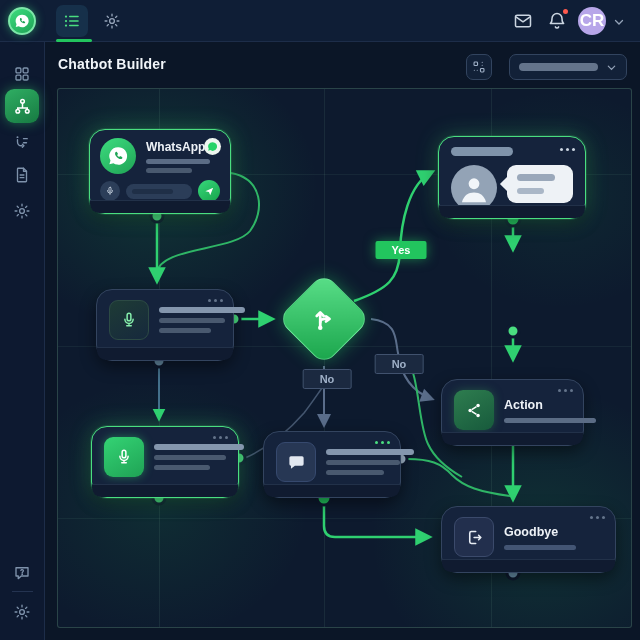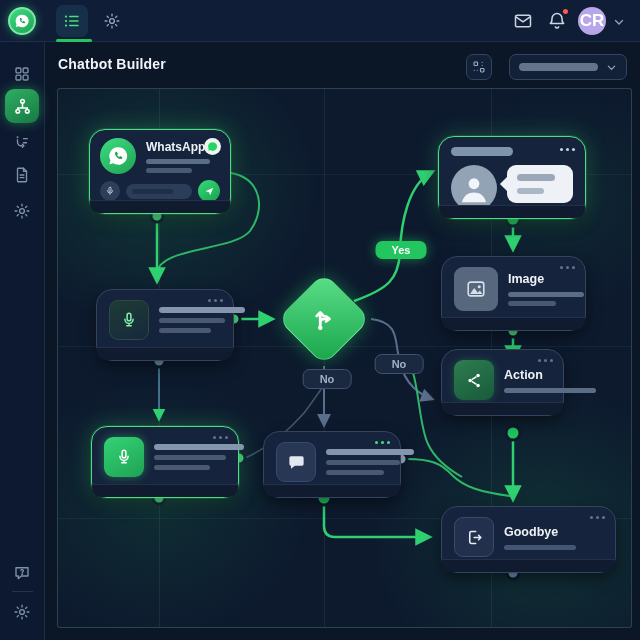--- a/index.html
+++ b/index.html
@@ -67,21 +67,21 @@
   .bars { display:flex; flex-direction:column; gap:5px; flex:1; }
   .bar { height:5px; border-radius:3px; background:#49596f; }
   .bar.lt { background:#8496ad; height:6px; }
   .bar.md { background:#5b6c85; }
   .ntitle { color:#eef2f7; font-size:12.5px; font-weight:700; margin-bottom:6px; }
   .dots { position:absolute; top:9px; right:10px; display:flex; gap:3px; cursor:pointer; }
   .dots i { width:3px; height:3px; border-radius:50%; background:#64748b; display:block; }
   .dots.grn i { background:#4ade80; }
 
   .pill { position:absolute; z-index:3; transform:translate(-50%,-50%); font-size:11px;
-    font-weight:700; padding:3px 16px; border-radius:7px;text-align:right; }
+    font-weight:700; padding:3px 16px; border-radius:2px;text-align:right; }
   .pill.yes { background:#22c55e; color:#fff; box-shadow:0 0 12px rgba(34,197,94,.55); }
   .pill.no { background:#1b2940; color:#9fb0c7; border:1.5px solid #41526e; }
 
   #diamond { position:absolute; z-index:2; left:219px; top:183px; width:94px; height:94px; cursor:pointer; }
   #diamond .shape { position:absolute; left:14px; top:14px; width:66px; height:66px;
     transform:rotate(45deg); border-radius:14px;
     background:linear-gradient(135deg,#5be08a,#18a34a);
     border:1px solid rgba(134,239,172,.45); box-shadow:0 0 18px rgba(34,197,94,.45); }
   #diamond .glyph { position:absolute; left:0; top:0; width:94px; height:94px;
     display:flex; align-items:center; justify-content:center; }
@@ -402,46 +402,22 @@
             </svg>
         </div>
         <div class="bubble">
           <div class="b1"></div>
           <div class="b2"></div>
         </div>
       </div>
       <div class="foot"></div>
     </div>
 
-    <div class="node" style="left:383px;top:167px;width:145px;height:75px">
-      <div class="nrow">
-        <div class="tile" style="width:44px;height:44px;background:#56677e">
-          <svg width="22" height="22" viewBox="0 0 24 24" fill="none">
-            <rect x="3.5" y="4.5" width="17" height="15" rx="2.5" stroke="#d8e0ea" stroke-width="1.7"></rect>
-            <circle cx="15.5" cy="9.5" r="1.7" fill="#d8e0ea"></circle>
-            <path d="M5.5 17.5 10 11l4 5 2.2-2.4 2.8 3.9z" fill="#d8e0ea"></path>
-          </svg>
-        </div>
-        <div style="flex:1">
-          <div class="ntitle">Image</div>
-          <div class="bars" style="gap:4px">
-            <div class="bar md" style="width:76px"></div>
-            <div class="bar" style="width:48px"></div>
-          </div>
-        </div>
-      </div>
-      <div class="dots">
-          <i></i>
-          <i></i>
-          <i></i>
-        </div>
-      <div class="foot"></div>
-    </div>
-
-    <div class="node" style="left:383px;top:260px;width:123px;height:67px">
+
+    <div class="node" style="left:383px;top:290px;width:143px;height:67px">
       <div class="nrow">
         <div class="tile" style="background:linear-gradient(150deg,#2e7d4f,#175a3c);box-shadow:0 0 8px rgba(46,125,79,.5)">
           <svg width="19" height="19" viewBox="0 0 24 24" fill="none" stroke="#fff" stroke-width="1.9">
             <circle cx="6.5" cy="12" r="2.2" fill="#fff" stroke="none"></circle>
               <circle cx="16.5" cy="5.8" r="2.2" fill="#fff" stroke="none"></circle>
               <circle cx="16.5" cy="18.2" r="2.2" fill="#fff" stroke="none"></circle>
             <path d="M8.5 10.8 14.5 7M8.5 13.2 14.5 17"></path>
           </svg>
         </div>
         <div style="flex:1">

